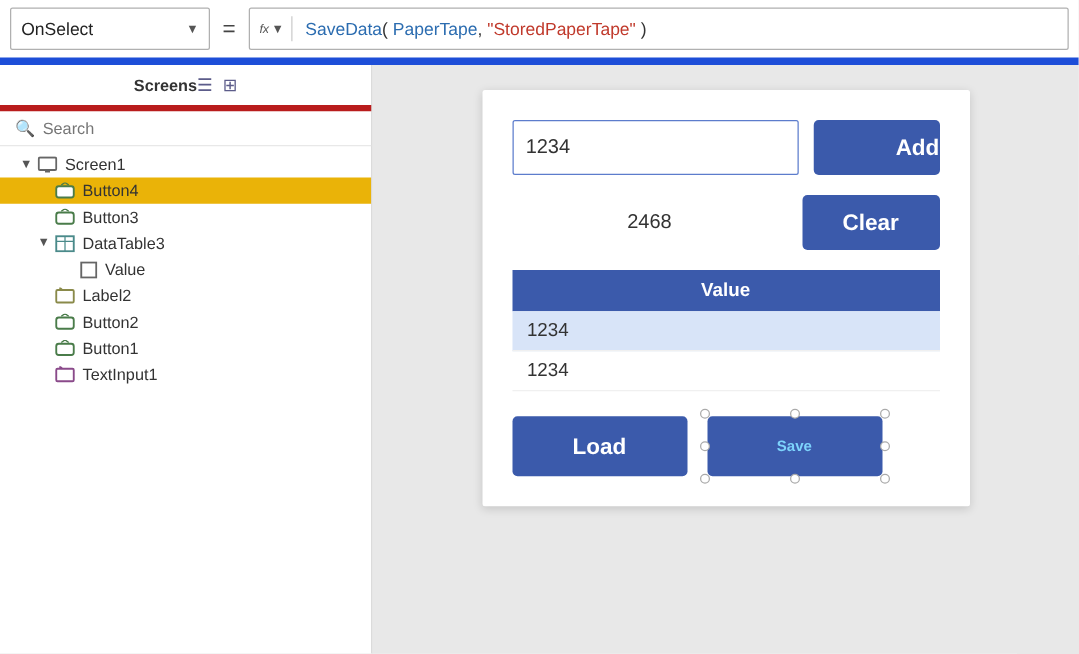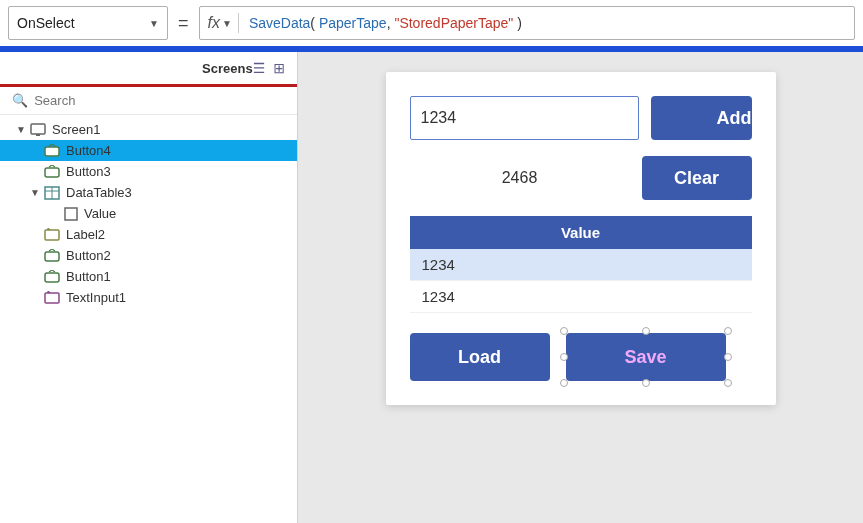--- a/index.html
+++ b/index.html
@@ -67,21 +67,21 @@
     }
 
     .fx-icon {
       display: flex;
       align-items: center;
       margin-right: 6px;
     }
 
     .fx-text {
       font-style: italic;
-      font-size: 16px;
+      font-size: 10px;
       color: #555;
     }
 
     .fx-arrow {
       font-size: 10px;
       color: #555;
       margin-left: 2px;
     }
 
     .formula-divider {
@@ -113,23 +113,23 @@
       background: #ffffff;
       border-right: 1px solid #d0d0d0;
       display: flex;
       flex-direction: column;
       flex-shrink: 0;
     }
 
     .sidebar-header {
       display: flex;
       align-items: center;
-      justify-content: flex-end;
+      justify-content: center;
       padding: 8px 12px;
-      border-bottom: 3px solid #b91c1c;
+      border-bottom: 5px solid #b91c1c;
     }
 
     .sidebar-title {
       font-size: 13px;
       font-weight: 600;
       color: #333;
     }
 
     .sidebar-icons {
       display: flex;
@@ -172,21 +172,21 @@
     .tree-item {
       display: flex;
       align-items: center;
       padding: 3px 8px;
       cursor: pointer;
       font-size: 13px;
       color: #333;
     }
 
     .tree-item.selected {
-      background: #0ea5e9;
+      background: #eab308;
     }
 
     .tree-indent-1 { padding-left: 16px; }
     .tree-indent-2 { padding-left: 30px; }
     .tree-indent-3 { padding-left: 50px; }
 
     .expand-arrow {
       font-size: 10px;
       color: #555;
       margin-right: 4px;
@@ -311,27 +311,27 @@
       font-size: 18px;
       font-weight: 600;
       cursor: pointer;
     }
 
     .btn-save-wrapper {
       position: relative;
     }
 
     .btn-save {
-      width: 160px;
+      width: 140px;
       height: 48px;
       background: #3b5aab;
-      color: #f0abfc;
+      color: #7dd3fc;
       border: none;
       border-radius: 4px;
-      font-size: 18px;
+      font-size: 12px;
       font-weight: 600;
       cursor: pointer;
     }
 
     
     .selection-handles {
       position: absolute;
       top: -6px;
       left: -6px;
       right: -6px;

